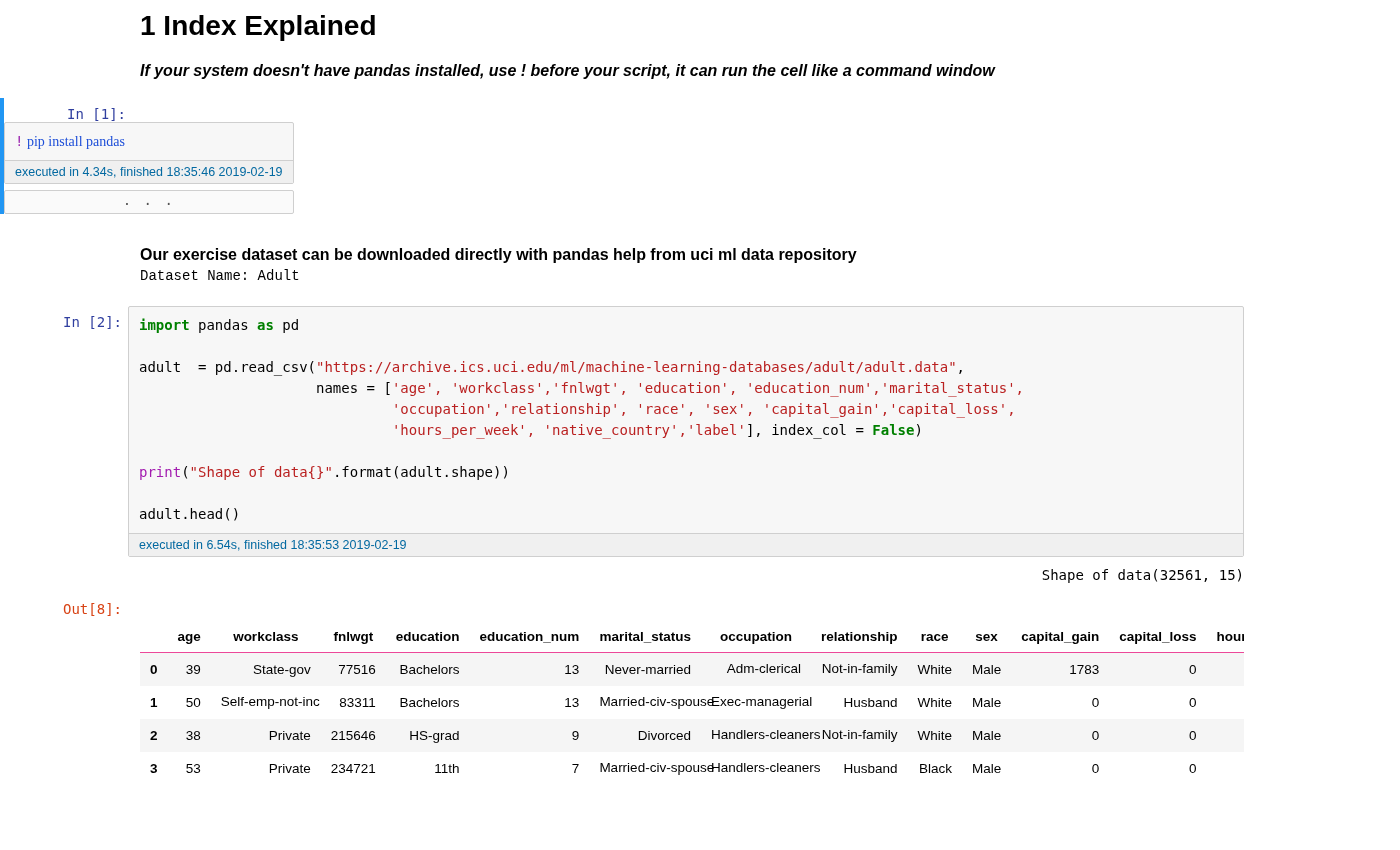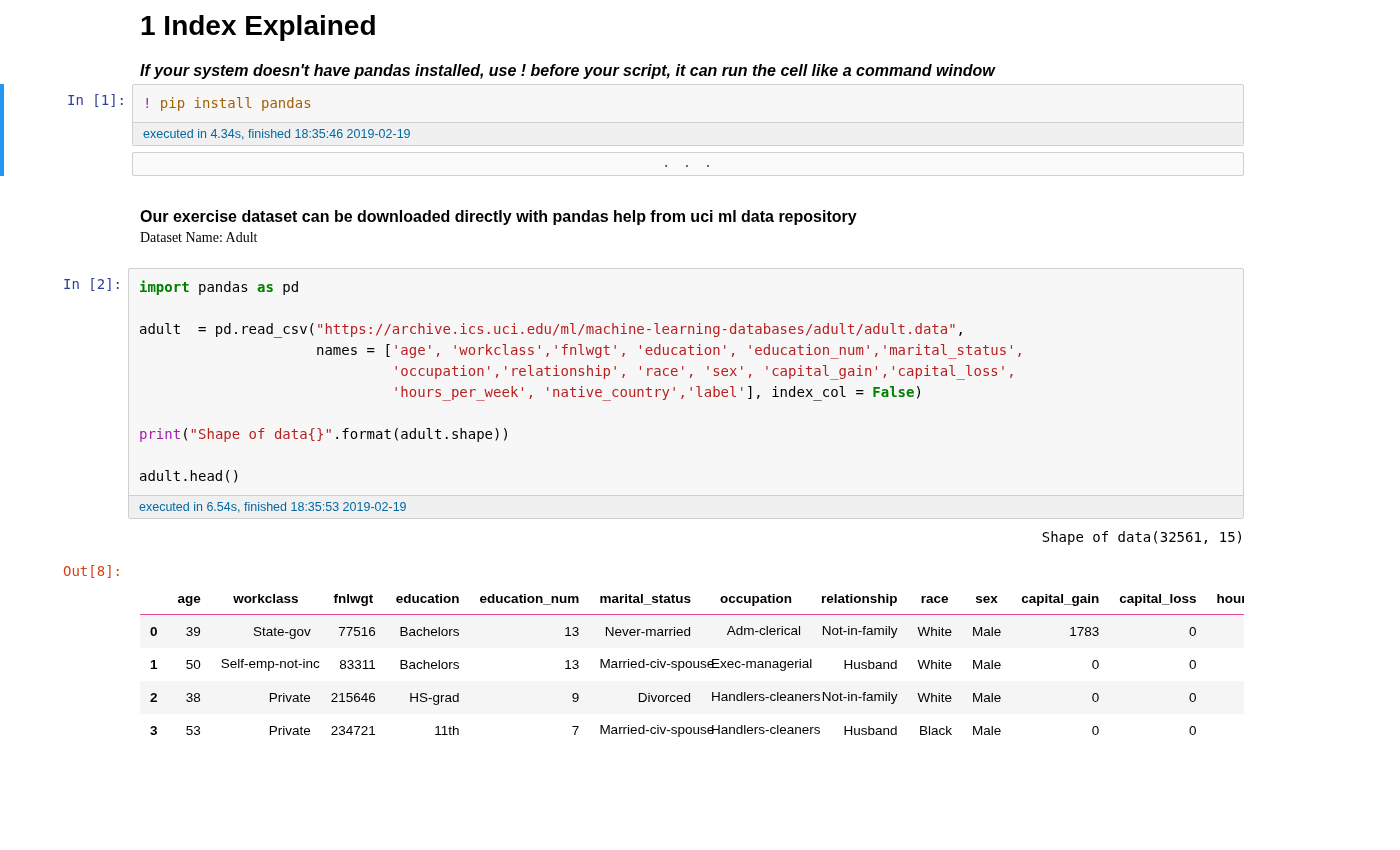--- a/index.html
+++ b/index.html
@@ -20,41 +20,42 @@
   }
   h1 {
     font-size: 28px;
     font-weight: 700;
     margin: 10px 0 20px 0;
   }
   .subtitle-italic {
     font-style: italic;
     font-weight: 700;
     font-size: 16px;
-    margin: 12px 0 4px 0;
+    margin: 12px 0 18px 0;
   }
   .subtitle-bold {
     font-weight: 700;
     font-size: 16px;
     margin: 8px 0 4px 0;
   }
   .mono-line {
-    font-family: Liberation Serif, serif;
+    font-family: Liberation Mono, monospace;
     font-size: 14px;
     margin: 2px 0 22px 0;
   }
   .code-cell-wrapper {
     display: flex;
     align-items: flex-start;
     margin-bottom: 4px;
     position: relative;
   }
   .code-cell-wrapper.selected {
     border-left: 4px solid #2196f3;
     padding-left: 0;
+    flex-direction: column;
   }
   .code-cell-wrapper.selected .prompt {
     width: 124px;
   }
   .prompt {
     width: 128px;
     min-width: 128px;
     text-align: right;
     padding: 8px 6px 0 0;
     font-family: "Menlo", "Monaco", "Consolas", monospace;
@@ -99,21 +100,21 @@
     font-family: monospace;
     line-height: 18px;
     letter-spacing: 2px;
   }
   
   .tok-op { color: #9C27B0; }
   .tok-kw { color: #008000; font-weight: 700; }
   .tok-str { color: #BA2121; }
   .tok-builtin { color: #a21caf; }
   .tok-const { color: #008000; font-weight: 700; }
-  .tok-plain { color: #a16207; }
+  .tok-plain { color: #1d4ed8; font-family: Liberation Serif, serif; }
   
   .stdout {
     font-family: "Menlo", "Monaco", "Consolas", monospace;
     font-size: 14px;
     padding: 6px 0 10px 0;
     margin-left: 140px;
     white-space: pre;
     text-align: right;
   }
   

